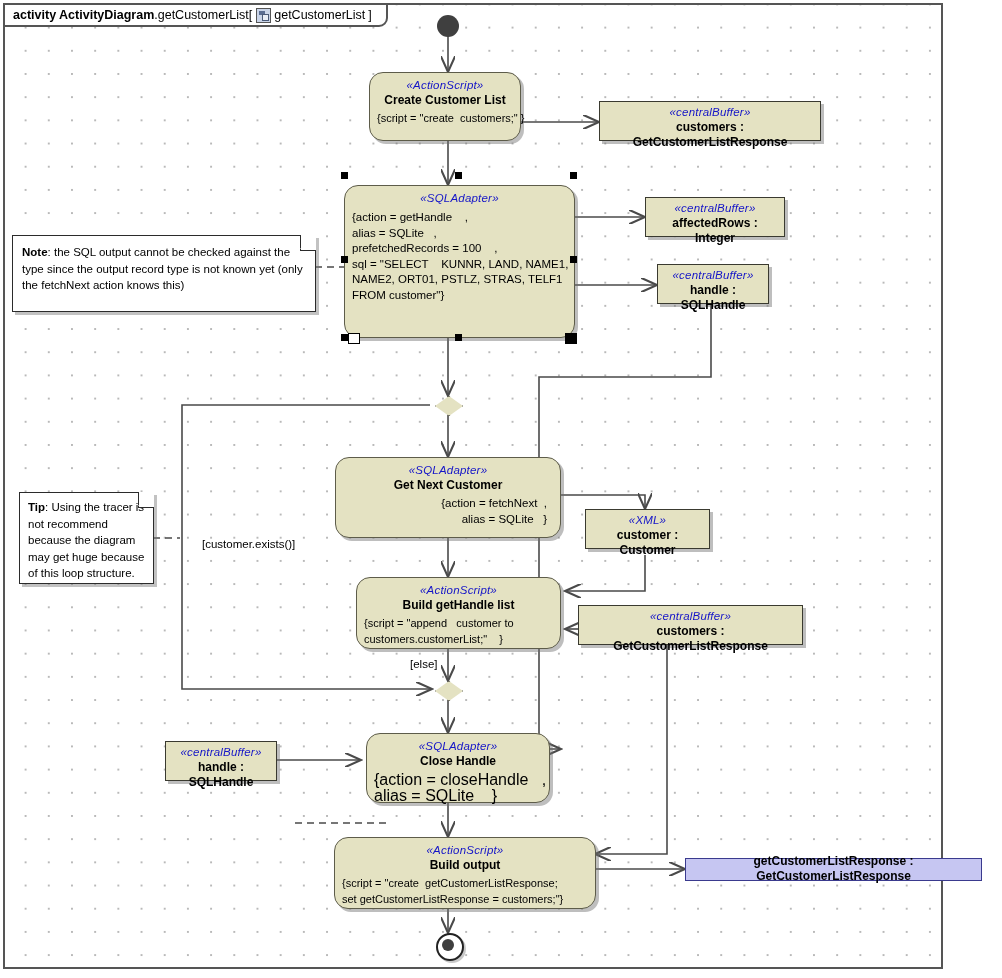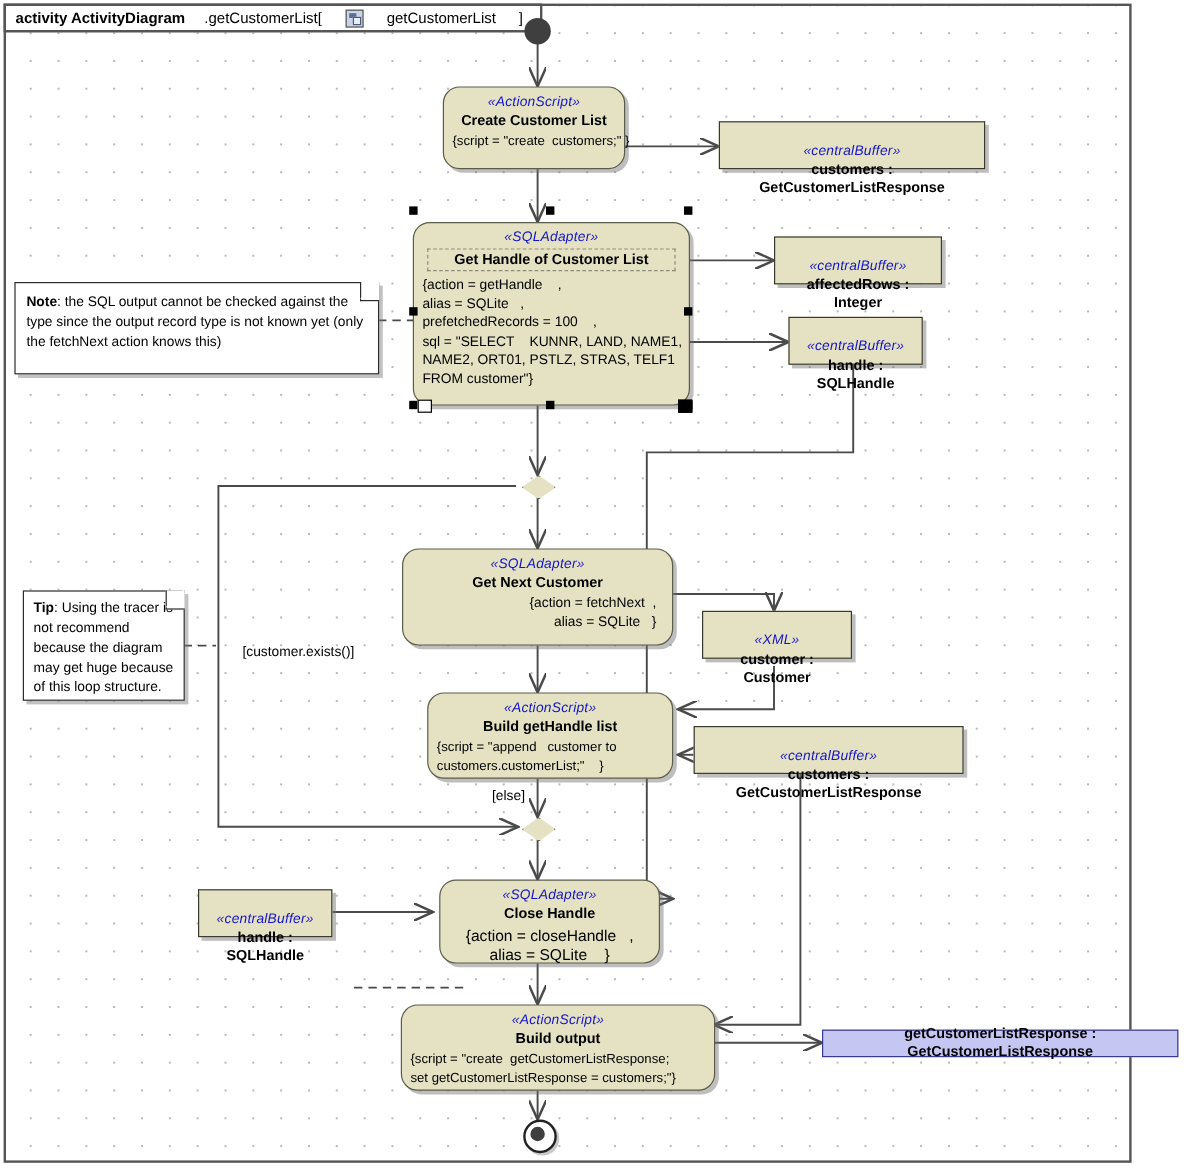--- a/index.html
+++ b/index.html
@@ -14,21 +14,21 @@
       radial-gradient(circle, #b9b9b9 0.7px, transparent 0.9px);
     background-size:23.2px 23.2px;
     background-position:9px 11px;
     box-sizing:border-box;
   }
   #frame-title{
     position:absolute;left:-2px;top:-2px;height:24px;
     padding:2px 14px 2px 8px;
     background:#ffffff;border:2px solid #555;
     border-bottom-right-radius:9px;
-    display:flex;align-items:center;gap:16px;
+    display:flex;align-items:center;gap:0;
     font-size:12.5px;color:#000;white-space:nowrap;
     box-sizing:border-box;
   }
   #frame-title .kw{font-weight:bold;}
   #frame-title .pth{font-weight:normal;}
   .frm-icon{
     display:inline-block;width:13px;height:13px;margin:0 3px 0 4px;
     border:1px solid #555;background:#c9d4e8;position:relative;vertical-align:middle;
   }
   .frm-icon::before{content:"";position:absolute;left:2px;top:2px;width:6px;height:4px;background:#5a6d92;}
@@ -38,21 +38,21 @@
   .node{position:absolute;box-sizing:border-box;}
 
   .action{
     background:#e4e2c2;border:1.6px solid #5d5c4a;border-radius:14px;
     box-shadow:3px 3px 0 rgba(110,110,110,.45);
     padding:5px 7px 6px 7px;
   }
   .buffer{
     background:#e4e2c2;border:1.6px solid #3a3a30;
     box-shadow:3px 3px 0 rgba(110,110,110,.45);
-    padding:17px 8px 4px 8px;
+    padding:3px 8px 4px 8px;
   }
   .pin{
     background:#c6c6f2;border:1.6px solid #3a3a8e;
     padding:3px 8px 4px 8px;
   }
   .stereo{
     color:#1414c8;font-style:italic;font-size:11.5px;text-align:center;
     letter-spacing:.2px;line-height:14px;
   }
   .nname{
@@ -197,21 +197,20 @@
       <div class="nbody" style="text-align:center;font-size:11px">{script = "create  customers;" }</div>
     </div>
 
     <div class="node buffer" style="left:594px;top:96px;width:222px;height:40px">
       <div class="stereo">«centralBuffer»</div>
       <div class="nname">customers : GetCustomerListResponse</div>
     </div>
 
     <div class="node action" style="left:339px;top:180px;width:231px;height:153px">
       <div class="stereo">«SQLAdapter»</div>
-      <div class="nname dashed">Get Handle of Customer List</div>
       <div class="nbody" style="margin-top:5px">{action = getHandle    ,
 alias = SQLite   ,
 prefetchedRecords = 100    ,
 sql = "SELECT    KUNNR, LAND, NAME1,
 NAME2, ORT01, PSTLZ, STRAS, TELF1
 FROM customer"}</div>
     </div>
 
     <div class="sel" style="left:336px;top:167px"></div>
     <div class="sel" style="left:450px;top:167px"></div>
@@ -259,21 +258,21 @@
     </div>
 
     <div class="node buffer" style="left:160px;top:736px;width:112px;height:40px">
       <div class="stereo">«centralBuffer»</div>
       <div class="nname">handle : SQLHandle</div>
     </div>
 
     <div class="node action" style="left:361px;top:728px;width:184px;height:70px">
       <div class="stereo">«SQLAdapter»</div>
       <div class="nname">Close Handle</div>
-      <div class="nbody" style="text-align:center;font-size:13px">{action = closeHandle   ,
+      <div class="nbody" style="font-size:16px">{action = closeHandle   ,
 alias = SQLite    }</div>
     </div>
 
     <div class="node action" style="left:329px;top:832px;width:262px;height:72px">
       <div class="stereo">«ActionScript»</div>
       <div class="nname">Build output</div>
       <div class="nbody" style="font-size:11px">{script = "create  getCustomerListResponse;
 set getCustomerListResponse = customers;"}</div>
     </div>
 

